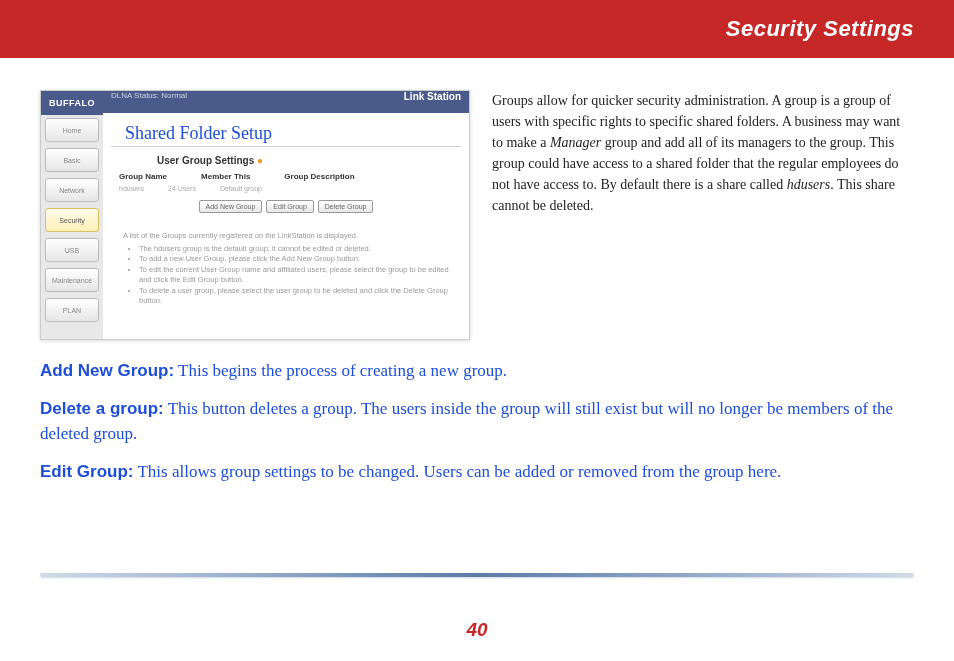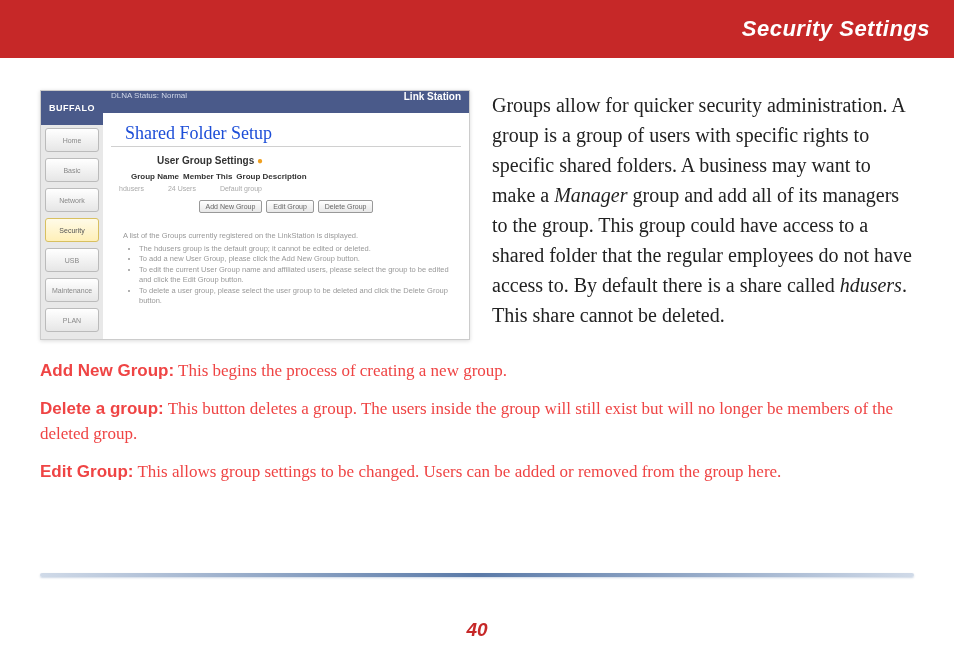--- a/index.html
+++ b/index.html
@@ -12,21 +12,21 @@
     position: relative;
     overflow: hidden;
   }
   .header-bar {
     width: 100%;
     height: 58px;
     background: #c62828;
     display: flex;
     align-items: center;
     justify-content: flex-end;
-    padding-right: 24px;
+    padding-right: 40px;
   }
   .header-title {
     color: #fff;
     font-family: Arial, Helvetica, sans-serif;
     font-weight: bold;
     font-style: italic;
     font-size: 22px;
     letter-spacing: 0.5px;
   }
   .content {
@@ -52,21 +52,21 @@
     color: #666;
     overflow: hidden;
   }
   .sidebar {
     width: 62px;
     background: #e8e8e8;
     display: flex;
     flex-direction: column;
   }
   .brand {
-    height: 34px;
+    height: 24px;
     background: #4a5a8a;
     color: #fff;
     font-weight: bold;
     font-size: 9px;
     display: flex;
     align-items: center;
     justify-content: center;
     letter-spacing: 0.5px;
   }
   .nav-item {
@@ -120,25 +120,25 @@
     font-size: 10px;
     color: #333;
     padding: 8px 16px 4px 16px;
     margin-left: 38px;
   }
   .section-title .dot {
     color: #f0a020;
   }
   .tbl-head {
     display: flex;
-    padding: 2px 28px;
+    padding: 2px 16px;
     font-size: 8px;
     font-weight: bold;
     color: #333;
-    gap: 4px;
+    gap: 34px;
   }
   .tbl-row {
     display: flex;
     padding: 2px 16px;
     font-size: 7px;
     color: #aaa;
     gap: 24px;
     filter: blur(0.5px);
   }
   .btn-row {
@@ -164,29 +164,29 @@
     filter: blur(0.5px);
     margin-top: 8px;
   }
   .desc-text ul {
     list-style: disc;
     padding-left: 16px;
     margin-top: 2px;
   }
   .intro-paragraph {
     flex: 1;
-    font-size: 20px;
+    font-size: 14px;
     line-height: 1.5;
     color: #222;
   }
   .intro-paragraph .italic { font-style: italic; }
   .definitions {
     font-size: 17px;
     line-height: 1.5;
-    color: #ef4444;
+    color: #1d4ed8;
   }
   .definitions p { margin-bottom: 12px; }
   .def-label {
     font-family: Arial, Helvetica, sans-serif;
     font-weight: bold;
   }
   .footer {
     position: absolute;
     bottom: 20px;
     left: 40px;

